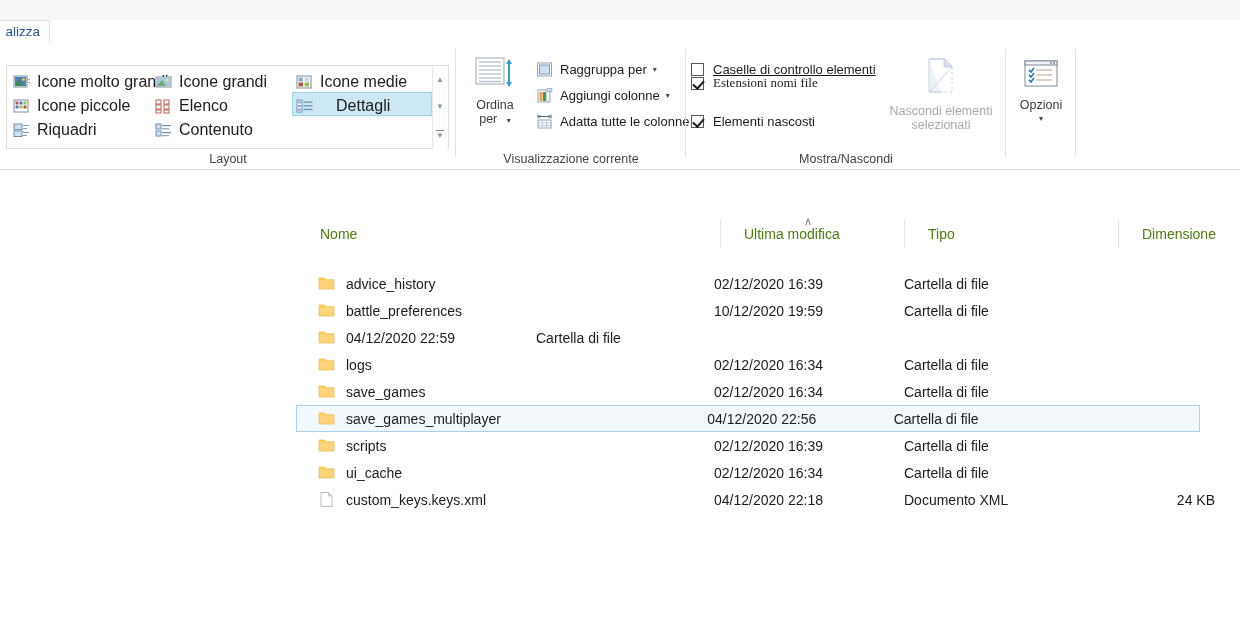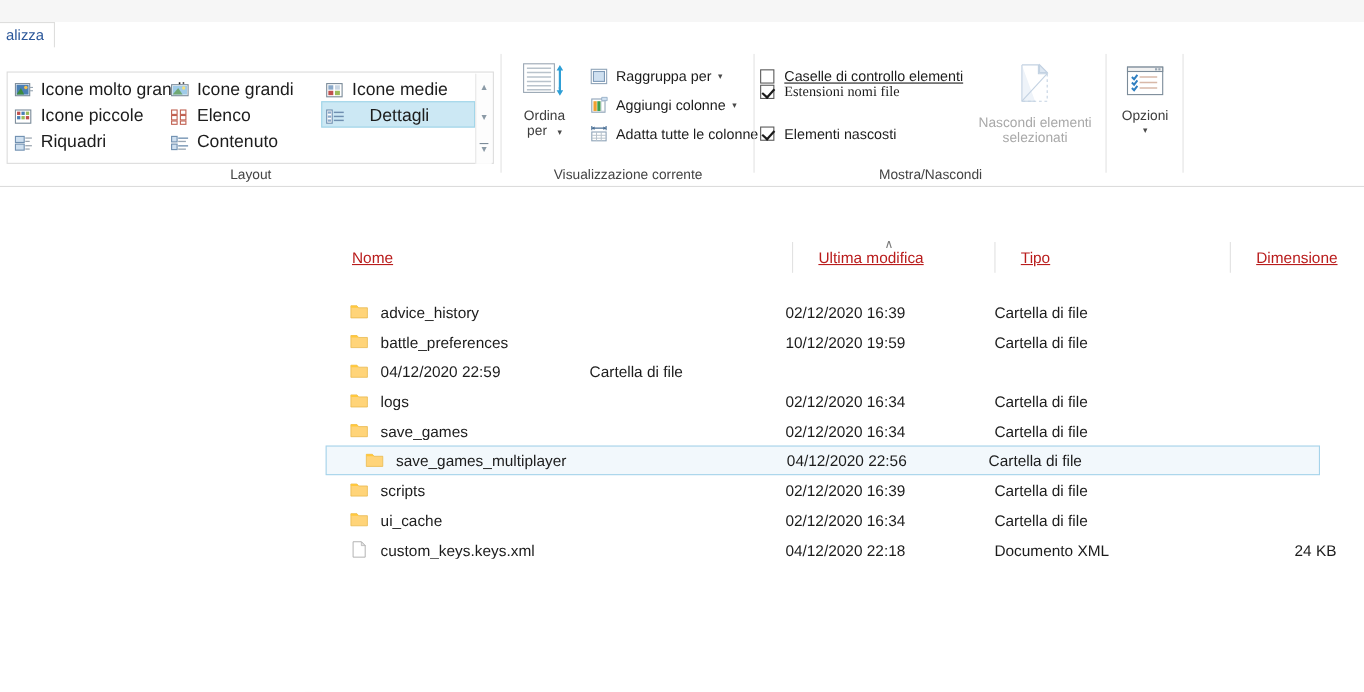--- a/index.html
+++ b/index.html
@@ -93,22 +93,22 @@
     position:absolute; left:10px; top:183px; height:22px;
     display:flex; align-items:center; font-size:14.5px; color:#1c1c1c; white-space:nowrap;
   }
   .crumb { padding:0 2px; cursor:default; }
   .csep { color:#8b8b8b; font-size:11px; padding:0 8px; }
 
   
   .listarea { position:absolute; left:0; top:214px; width:1240px; height:415px; background:#fff; }
   .colhdr { position:absolute; left:296px; top:0; right:0; height:40px; background:#fff; }
   .col {
-    position:absolute; top:0; height:40px; font-size:14px; color:#b91c1c;
-    display:flex; align-items:center; padding-left:24px; cursor:default;text-decoration:underline;
+    position:absolute; top:0; height:40px; font-size:14px; color:#4d7c0f;
+    display:flex; align-items:center; padding-left:24px; cursor:default;
   }
   .col .divider { position:absolute; left:0; top:6px; width:1px; height:28px; background:#e2e2e2; }
   .sortmark { position:absolute; left:508px; top:1px; font-size:11px; color:#7a7a7a; }
 
   .rows { position:absolute; left:296px; top:40px; right:0; bottom:0; }
   .row {
     position:absolute; left:0; right:0; height:27px;
     display:flex; align-items:center; font-size:14px; color:#1c1c1c;
     border:1px solid transparent; cursor:default;
   }
@@ -508,21 +508,21 @@
               <path d="M1 3 h5.5 l1.5 1.8 H16 v9.2 H1 z" fill="#ffd479" stroke="#e8b84b" stroke-width="0.7"></path>
               <path d="M1 3 h5.5 l1.5 1.8 H1 z" fill="#ffc83d"></path>
             </svg>
         </span>
         <span class="fname">save_games</span>
         <span class="fdate">02/12/2020 16:34</span>
         <span class="ftype">Cartella di file</span>
         <span class="fsize"></span>
       </div>
 
-      <div class="row sel" style="top:151px;padding-left:14px;">
+      <div class="row sel" style="top:151px;">
         <span class="ficon">
           <svg width="17" height="17" viewBox="0 0 17 17">
               <path d="M1 3 h5.5 l1.5 1.8 H16 v9.2 H1 z" fill="#ffd479" stroke="#e8b84b" stroke-width="0.7"></path>
               <path d="M1 3 h5.5 l1.5 1.8 H1 z" fill="#ffc83d"></path>
             </svg>
         </span>
         <span class="fname">save_games_multiplayer</span>
         <span class="fdate">04/12/2020 22:56</span>
         <span class="ftype">Cartella di file</span>
         <span class="fsize"></span>

